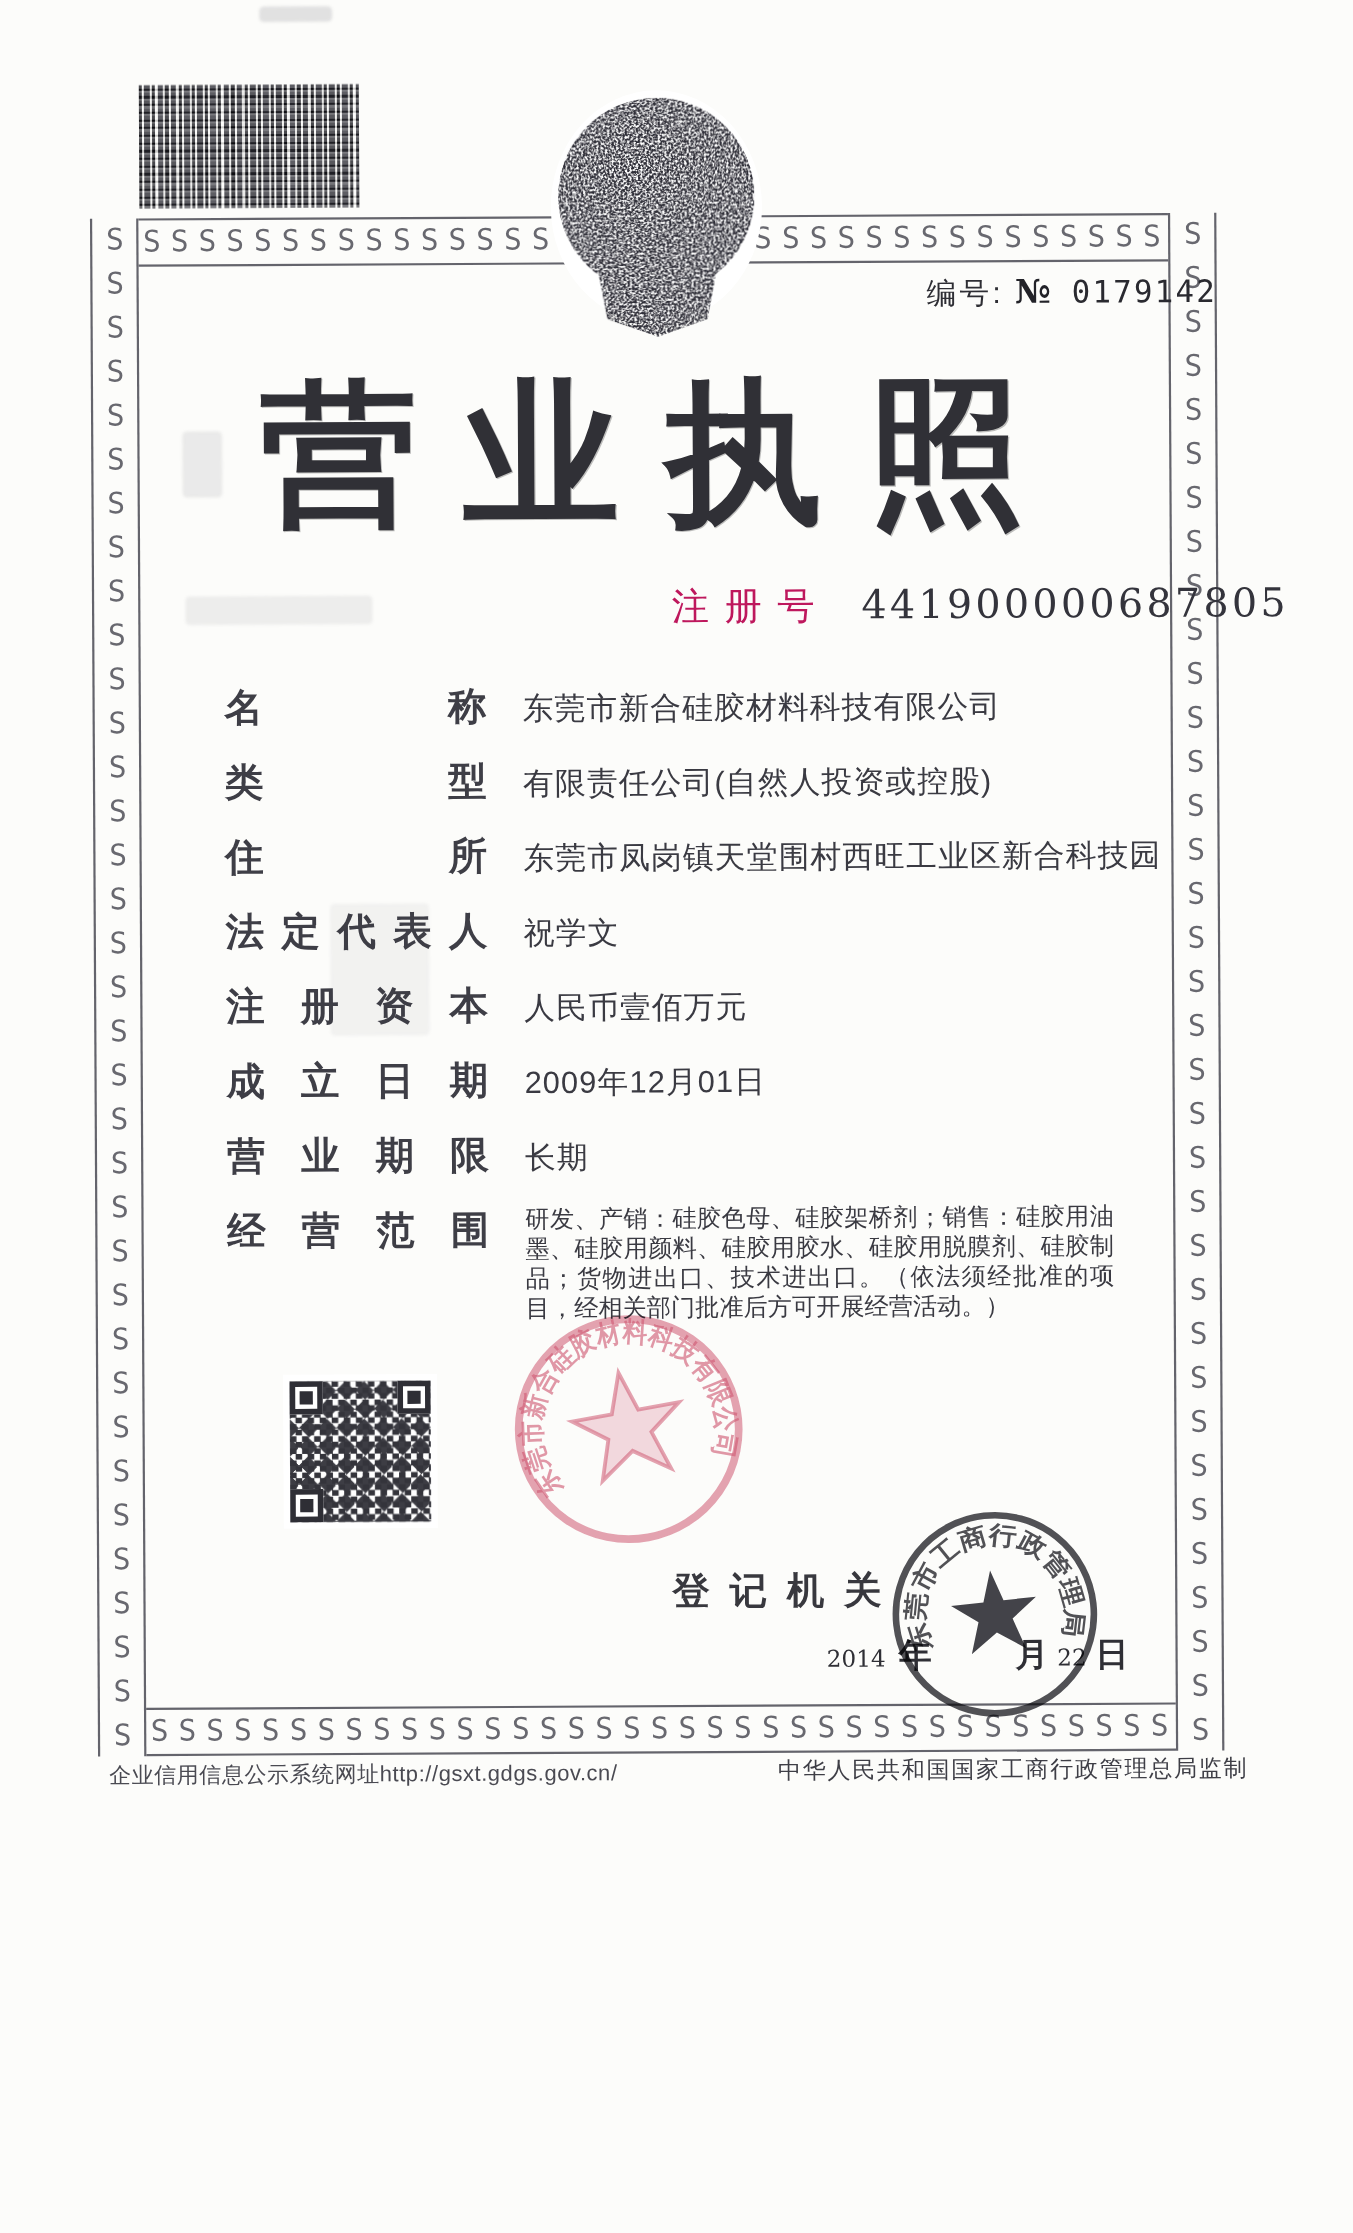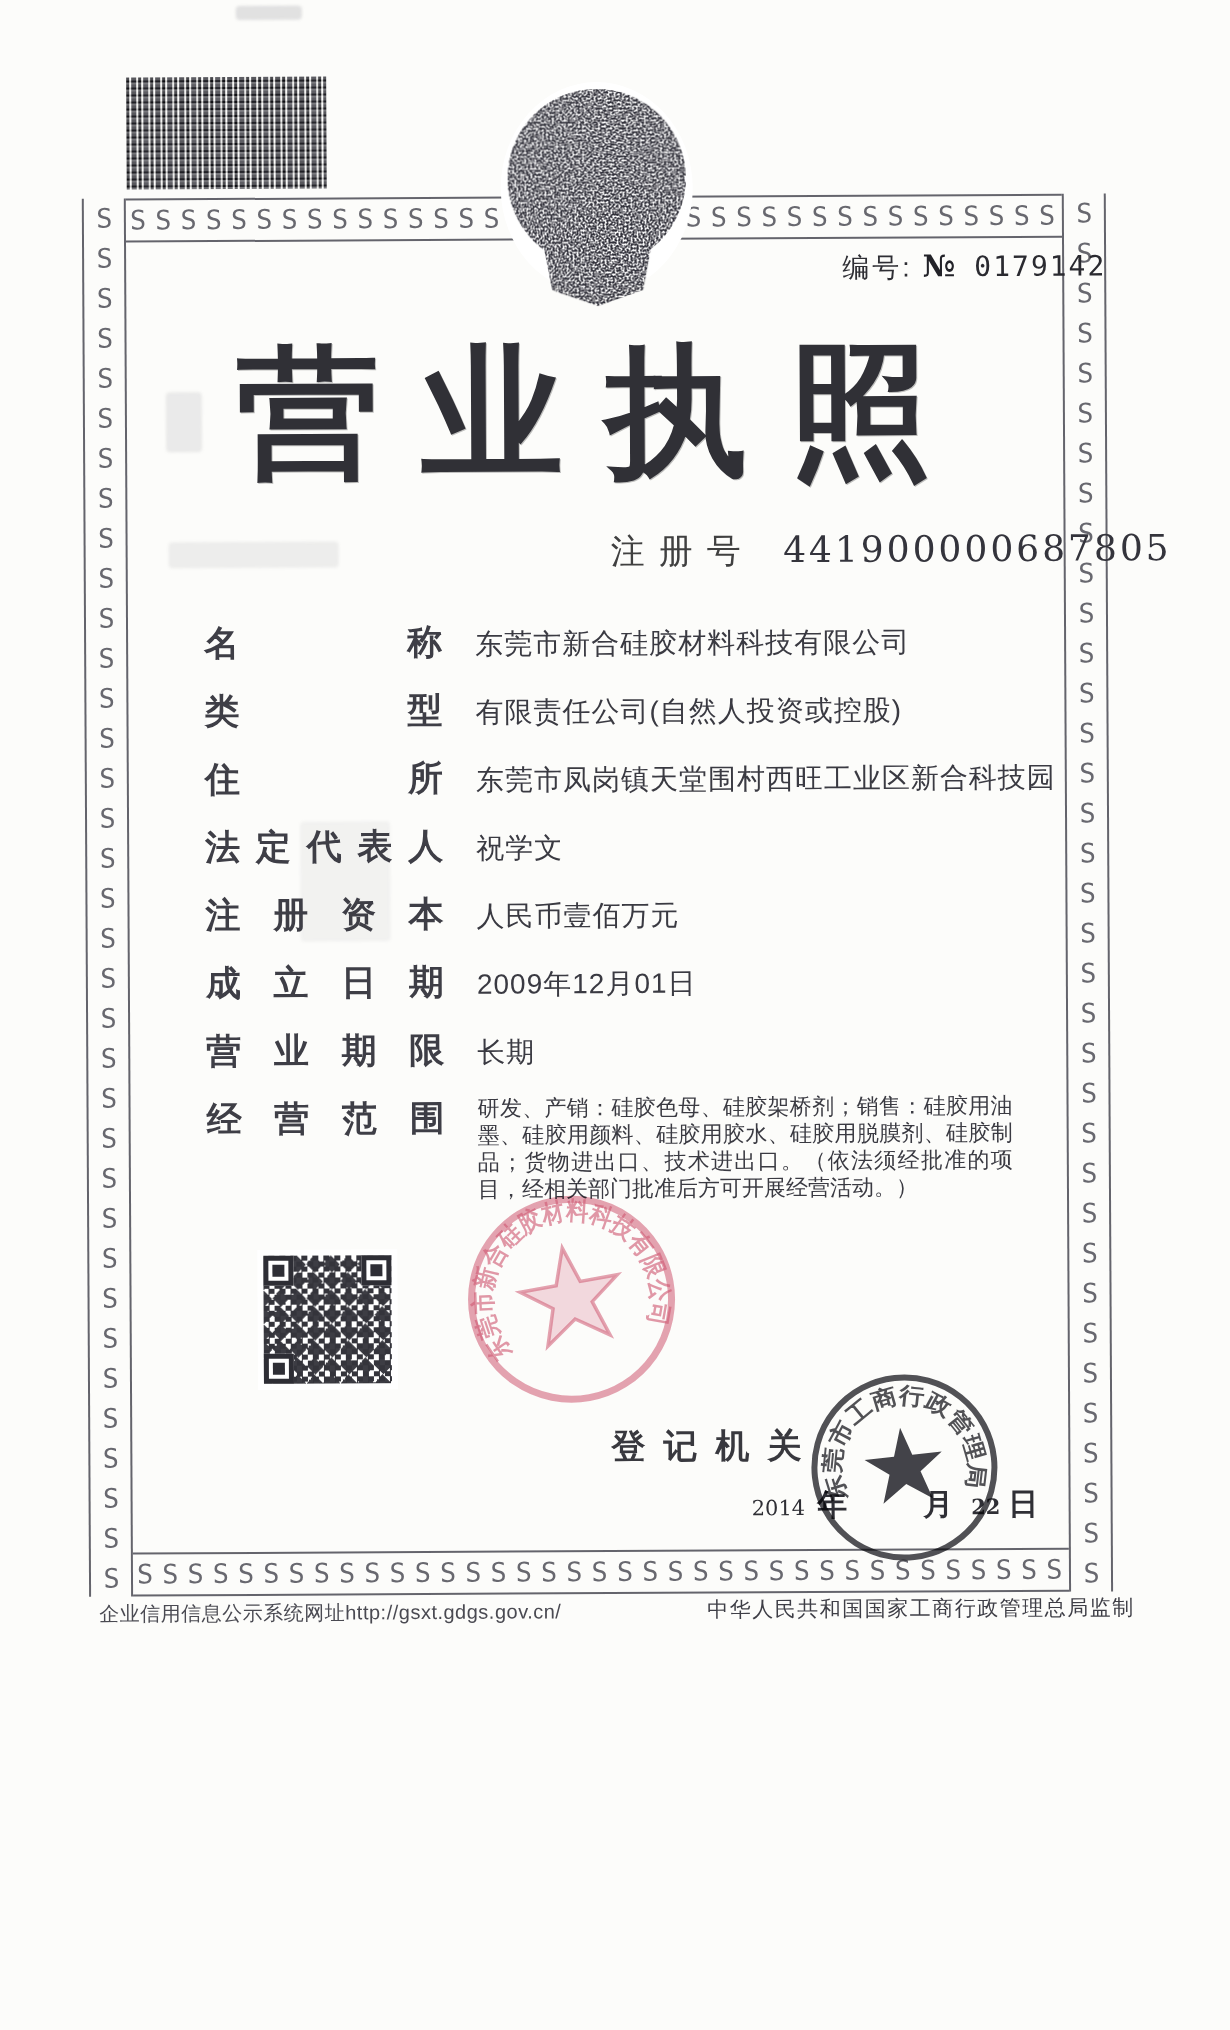--- a/index.html
+++ b/index.html
@@ -44,21 +44,21 @@
   .serial .num{font-family:"DejaVu Sans Mono",monospace;font-size:28px;color:#2a2a30;margin-left:19px;letter-spacing:2px;}
 
   
   .doc-title{
     position:absolute;left:85px;top:318px;width:1024px;text-align:center;
     font-size:142px;font-weight:700;color:#303036;
     letter-spacing:42px;padding-left:20px;box-sizing:border-box;
     text-shadow:1px 1px 0 rgba(0,0,0,.25);
   }
   .reg-line{position:absolute;left:612px;top:529px;white-space:nowrap;}
-  .reg-line .lab{font-size:34px;color:#404040;letter-spacing:14px;}
+  .reg-line .lab{font-size:34px;color:#be185d;letter-spacing:14px;}
   .reg-line .val{font-family:"DejaVu Serif",serif;font-size:36px;color:#34343c;margin-left:24px;letter-spacing:3px;}
 
   
   .fields{position:absolute;left:205px;top:618px;width:905px;}
   .field-row{display:flex;align-items:baseline;min-height:68px;}
   .field-label{
     flex:0 0 238px;width:238px;font-size:35px;font-weight:600;color:#3e3e46;
     text-align:justify;text-align-last:justify;
   }
   .field-value{margin-left:33px;font-size:28px;color:#3a3a42;letter-spacing:1px;}
@@ -88,21 +88,21 @@
   .seal{position:absolute;mix-blend-mode:multiply;}
   .seal-company{left:460px;top:1190px;width:218px;height:218px;transform:rotate(-10deg);opacity:.88;}
   .seal-registrar{left:802px;top:1370px;width:198px;height:198px;transform:rotate(-6deg);opacity:.94;}
 
   .registrar-label{position:absolute;left:608px;top:1424px;font-size:34px;letter-spacing:18px;color:#38383e;font-weight:600;}
   .date-line{position:absolute;left:748px;top:1486px;white-space:nowrap;color:#2f2f35;}
   .date-line .d{font-family:"DejaVu Serif",serif;font-size:21px;}
   .date-line .u{font-size:30px;font-weight:600;}
   .date-line .u-year{margin-left:12px;}
   .date-line .u-month{margin-left:76px;}
-  .date-line .d-day{margin-left:18px;font-weight:bold;}
+  .date-line .d-day{margin-left:8px;}
   .date-line .u-day{margin-left:8px;}
 
   
   .footer-left{position:absolute;left:95px;top:1598px;font-size:20px;color:#4a4a52;letter-spacing:.5px;}
   .footer-right{position:absolute;left:703px;top:1596px;font-size:21px;color:#3e3e46;letter-spacing:1.5px;}
 
   
   .smudge{position:absolute;background:#9a9aa0;opacity:.28;filter:blur(1.5px);border-radius:4px;}
   .smudge.s1{left:240px;top:4px;width:66px;height:14px;}
   .smudge.s2{left:168px;top:390px;width:36px;height:60px;opacity:.18;}

